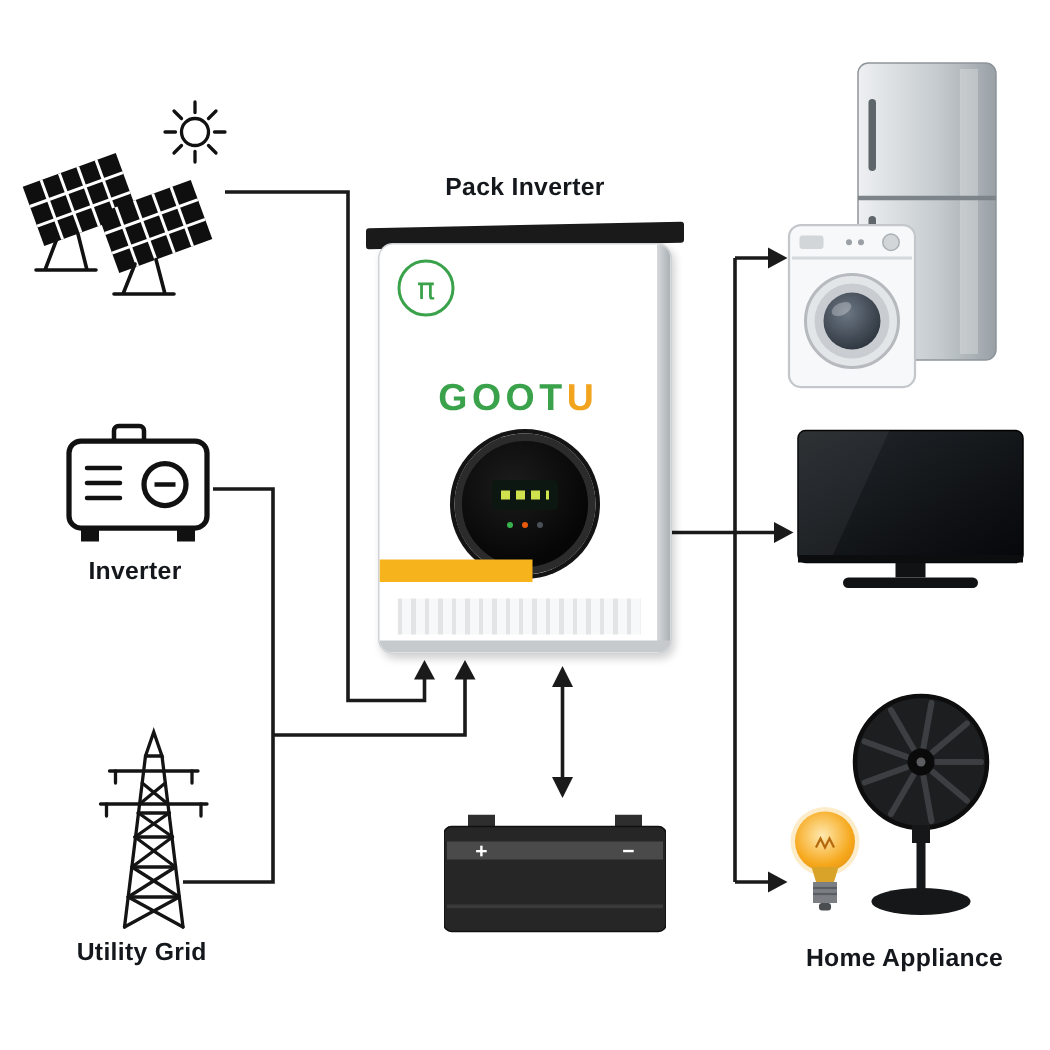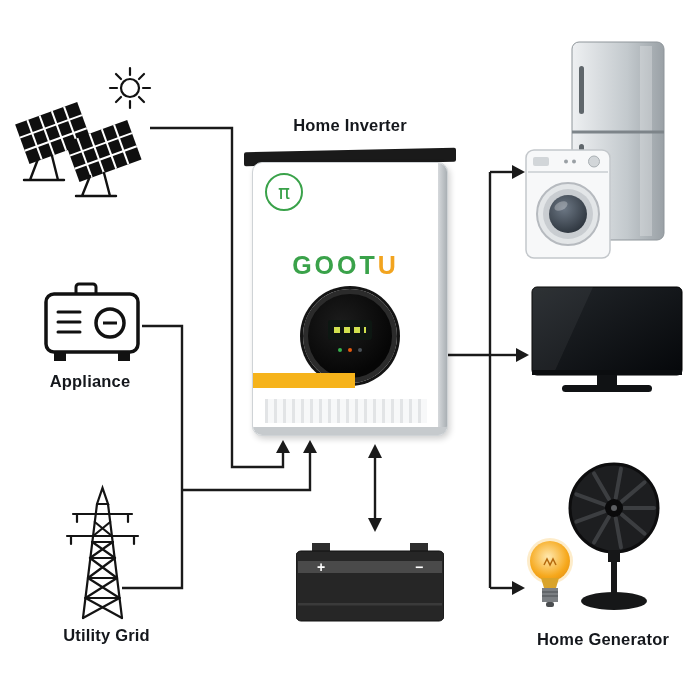--- a/index.html
+++ b/index.html
@@ -117,21 +117,21 @@
         <line x1="16" y1="30" x2="38" y2="30"></line>
         <line x1="16" y1="40" x2="38" y2="40"></line>
         <line x1="16" y1="50" x2="38" y2="50"></line>
       </g>
       <circle cx="68" cy="41" r="14" fill="none" stroke="#111" stroke-width="3.5"></circle>
       <line x1="61" y1="41" x2="75" y2="41" stroke="#111" stroke-width="3"></line>
       <rect x="12" y="70" width="12" height="9" fill="#111"></rect>
       <rect x="76" y="70" width="12" height="9" fill="#111"></rect>
     </svg>
   </div>
-  <div class="label" style="left:20px;width:140px;top:372px;">Appliance</div>
+  <div class="label" style="left:20px;width:140px;top:372px;">Inverter</div>
 
   <div class="node" style="left:55px;top:478px;">
     <svg width="95" height="145" viewBox="0 0 95 145">
       <g stroke="#141414" stroke-width="2.2" fill="none" stroke-linecap="round">
         <path d="M28,140 L42,26 M67,140 L53,26"></path>
         <path d="M42,26 L47.5,10 L53,26 L42,26"></path>
         <line x1="18" y1="36" x2="77" y2="36"></line>
         <line x1="22" y1="36" x2="22" y2="44"></line>
           <line x1="73" y1="36" x2="73" y2="44"></line>
         <line x1="12" y1="58" x2="83" y2="58"></line>
@@ -147,23 +147,23 @@
           <line x1="62" y1="100" x2="35" y2="80"></line>
         <line x1="33" y1="100" x2="62" y2="100"></line>
         <line x1="30.5" y1="120" x2="62" y2="100"></line>
           <line x1="64.5" y1="120" x2="33" y2="100"></line>
         <line x1="30.5" y1="120" x2="64.5" y2="120"></line>
         <line x1="28" y1="140" x2="64.5" y2="120"></line>
           <line x1="67" y1="140" x2="30.5" y2="120"></line>
       </g>
     </svg>
   </div>
-  <div class="label" style="left:34px;width:145px;top:626px;">Utility Grid</div>
-
-  <div class="label" style="left:252px;width:196px;top:116px;">Home Inverter</div>
+  <div class="label" style="left:22px;width:145px;top:626px;">Utility Grid</div>
+
+  <div class="label" style="left:252px;width:196px;top:116px;">Pack Inverter</div>
 
   <div class="inverter">
     <div class="inv-bracket"></div>
     <div class="inv-body">
       <div class="inv-logo">π</div>
       <div class="inv-brand">
         <span class="g1">GOOT</span><span class="g2">U</span>
       </div>
       <div class="inv-display">
         <div class="lcd">
@@ -285,15 +285,15 @@
       <circle cx="24" cy="27" r="20" fill="url(#bulbGrad)"></circle>
       <path d="M18,31 L21,25 L24,31 L27,25 L30,31" stroke="#b5690d" stroke-width="1.5" fill="none"></path>
       <path d="M15,44 L33,44 L30,54 L18,54 Z" fill="#d9a32a"></path>
       <rect x="16" y="54" width="16" height="14" fill="#7b7f83"></rect>
       <line x1="16" y1="58" x2="32" y2="58" stroke="#5a5e62" stroke-width="1.5"></line>
       <line x1="16" y1="62" x2="32" y2="62" stroke="#5a5e62" stroke-width="1.5"></line>
       <rect x="20" y="68" width="8" height="5" rx="2" fill="#4a4d50"></rect>
     </svg>
   </div>
 
-  <div class="label" style="left:518px;width:170px;top:630px;">Home Generator</div>
+  <div class="label" style="left:518px;width:170px;top:630px;">Home Appliance</div>
 
 </div>
 
 </body></html>

